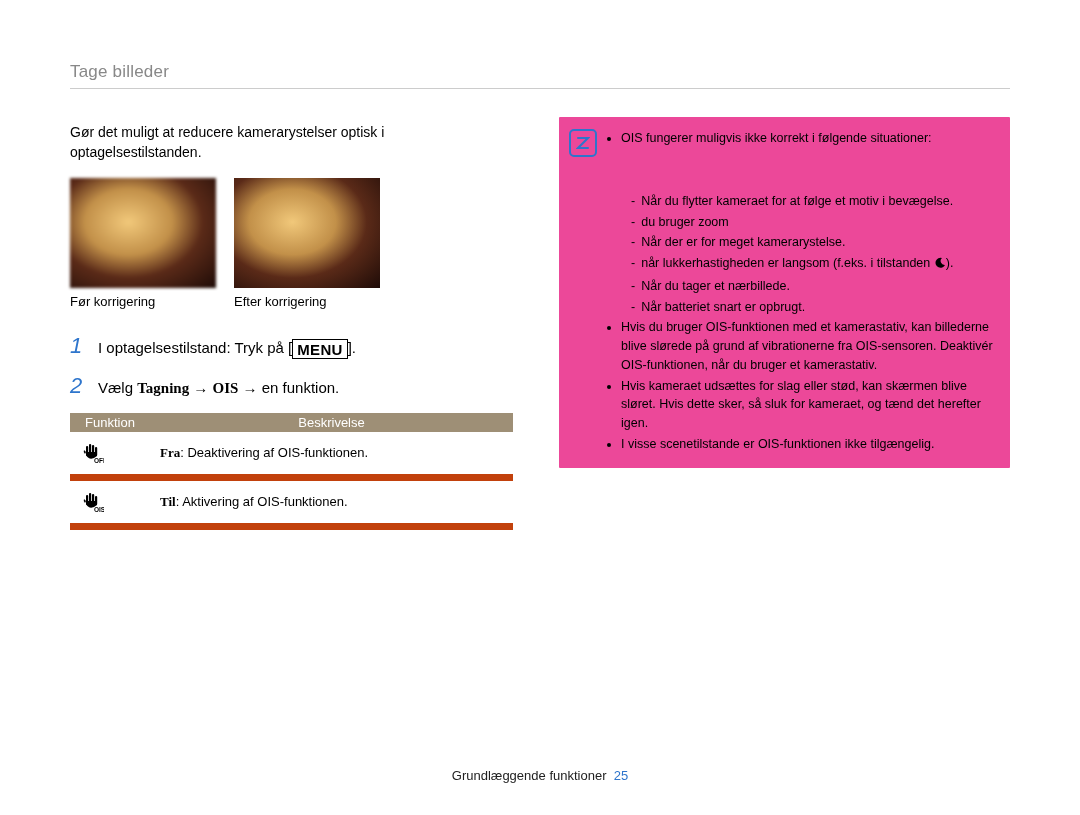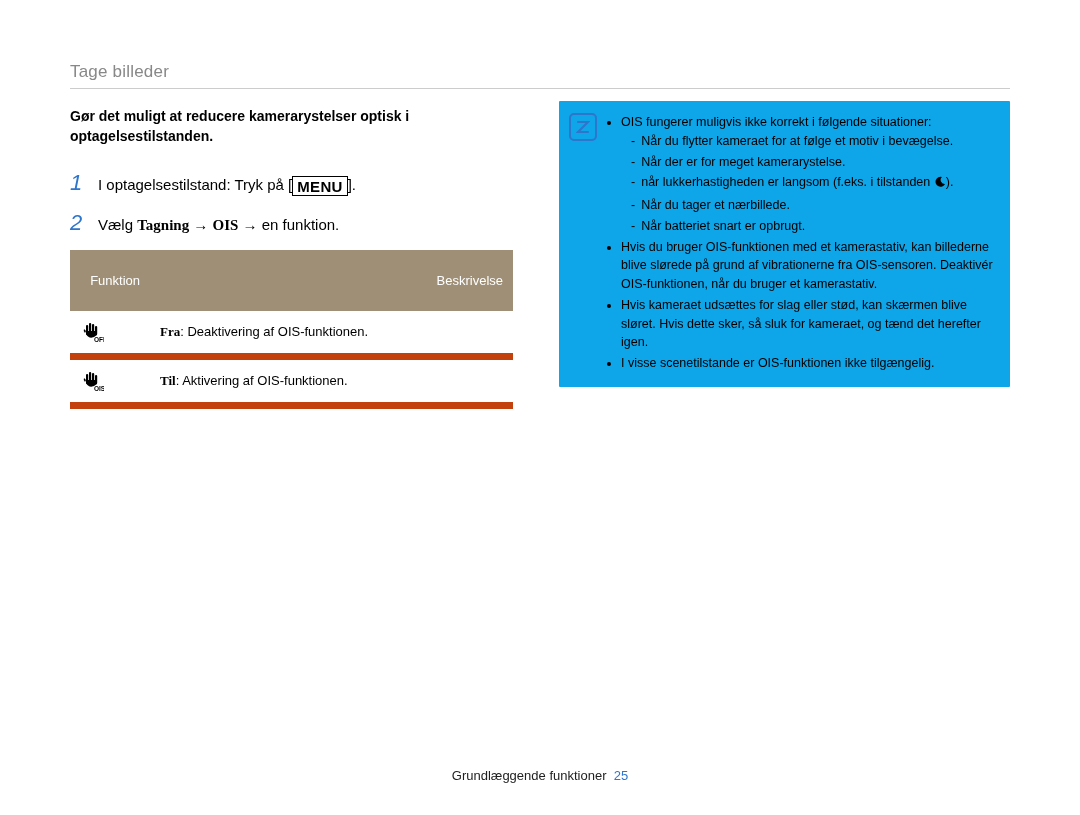--- a/index.html
+++ b/index.html
@@ -19,21 +19,21 @@
     height: 815px;
     box-sizing: border-box;
     padding: 62px 70px 0 70px;
   }
   .section-label {
     font-size: 17px;
     font-weight: 300;
     color: #888;
     border-bottom: 1px solid #ccc;
     padding-bottom: 6px;
-    margin-bottom: 12px;
+    margin-bottom: 28px;
     letter-spacing: 0.2px;
   }
   .cols {
     display: flex;
     gap: 46px;
     align-items: flex-start;
   }
   .left {
     width: 445px;
   }
@@ -60,21 +60,21 @@
     height: 16px;
     background: #000;
     color: #fff;
     border-radius: 3px;
     font-size: 7px;
     font-weight: 700;
   }
   .lead {
     margin-top: 6px;
     font-size: 14px;
-    font-weight: 700;
+    font-weight: 400;
     color: #000;
     line-height: 1.4;
   }
   .thumbs {
     display: flex;
     gap: 18px;
     margin-top: 16px;
   }
   .thumb {
     width: 146px;
@@ -125,37 +125,37 @@
   table.func {
     width: 100%;
     border-collapse: collapse;
     margin-top: 6px;
   }
   table.func th {
     background: #9e8f76;
     color: #fff;
     font-weight: 400;
     font-size: 13px;
-    text-align: right;
-    padding: 23px 10px;
+    text-align: center;
+    padding: 2px 10px;
   }
   table.func td {
     padding: 10px 10px;
     font-size: 13px;
     border-bottom: 7px solid #c2410c;
     vertical-align: middle;
   }
   .hand-icon {
     width: 22px;
     height: 22px;
     position: relative;
   }
   .hand-icon svg { display: block; }
   .note-box {
-    background: #0ea5e9;
+    background: #ec4899;
     padding: 12px 14px 12px 48px;
     position: relative;
     font-size: 12.5px;
     line-height: 1.5;
     color: #000;
     border-radius: 1px;
   }
   .note-icon {
     position: absolute;
     left: 10px;
@@ -170,20 +170,21 @@
     justify-content: center;
   }
   .note-box ul {
     margin: 0;
     padding-left: 14px;
   }
   .note-box ul li { margin-bottom: 2px; }
   .note-box ul.inner {
     list-style: none;
     padding-left: 10px;
+    margin-top: 44px;
   }
   .note-box ul.inner li::before {
     content: "-";
     margin-right: 6px;
   }
   .moon {
     display: inline-block;
     vertical-align: -2px;
   }
   .footer {
@@ -201,20 +202,30 @@
 <body>
 
 <div class="page">
   <div class="section-label">Tage billeder</div>
 
   <div class="cols">
     <div class="left">
 
       <div class="lead">Gør det muligt at reducere kamerarystelser optisk i optagelsestilstanden.</div>
 
+      <div class="thumbs">
+        <div class="thumb">
+          <div class="thumb-img thumb-blur"></div>
+          <div class="thumb-caption">Før korrigering</div>
+        </div>
+        <div class="thumb">
+          <div class="thumb-img"></div>
+          <div class="thumb-caption">Efter korrigering</div>
+        </div>
+      </div>
 
       <div class="steps">
         <div class="step">
           <div class="step-num">1</div>
           <div>
             <span>I optagelsestilstand: Tryk på [</span><span class="menu-chip">MENU</span><span>].</span>
           </div>
         </div>
         <div class="step">
           <div class="step-num">2</div>
@@ -275,20 +286,21 @@
     <div class="right">
       <div class="note-box">
         <div class="note-icon">
           <svg width="14" height="14" viewBox="0 0 14 14">
               <path d="M2 2 L12 2 L2 12 L12 12" stroke="#2e75cc" stroke-width="2" fill="none" stroke-linecap="round"></path>
             </svg>
         </div>
         <ul id="note-list">
             <li>OIS fungerer muligvis ikke korrekt i følgende situationer:<ul class="inner">
                 <li>Når du flytter kameraet for at følge et motiv i bevægelse.</li>
+                <li>du bruger zoom</li>
                 <li>Når der er for meget kamerarystelse.</li>
                 <li>når lukkerhastigheden er langsom (f.eks. i tilstanden <span class="moon"><svg width="12" height="12" viewBox="0 0 12 12">
                       <path d="M8 1 A5 5 0 1 0 11 8 A4 4 0 0 1 8 1 Z" fill="#000"></path>
                     </svg></span>).</li>
                 <li>Når du tager et nærbillede.</li>
                 <li>Når batteriet snart er opbrugt.</li>
               </ul></li>
             <li>Hvis du bruger OIS-funktionen med et kamerastativ, kan billederne blive slørede på grund af vibrationerne fra OIS-sensoren. Deaktivér OIS-funktionen, når du bruger et kamerastativ.</li>
             <li>Hvis kameraet udsættes for slag eller stød, kan skærmen blive sløret. Hvis dette sker, så sluk for kameraet, og tænd det herefter igen.</li>
             <li>I visse scenetilstande er OIS-funktionen ikke tilgængelig.</li>

